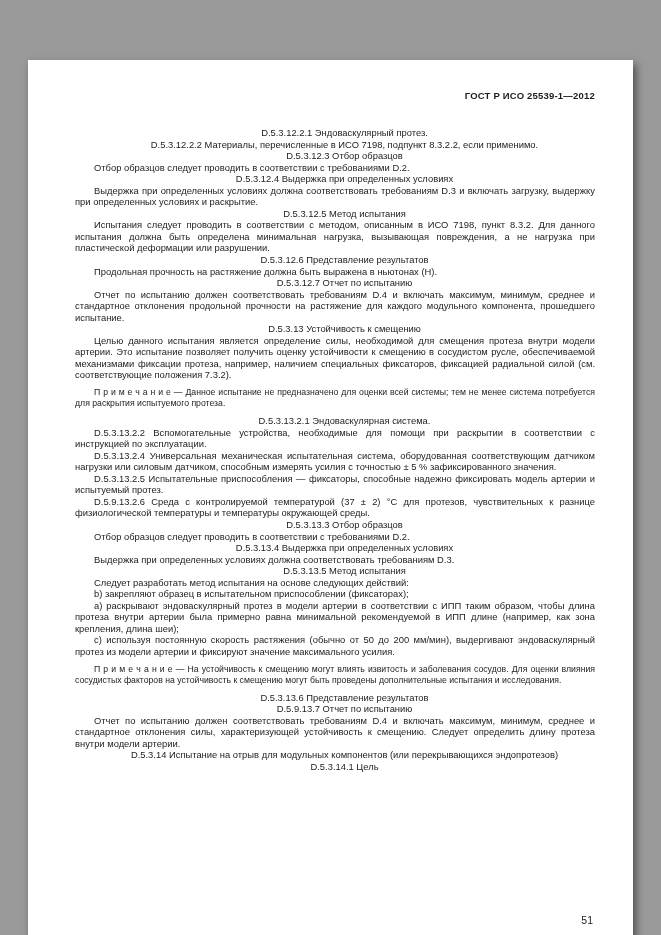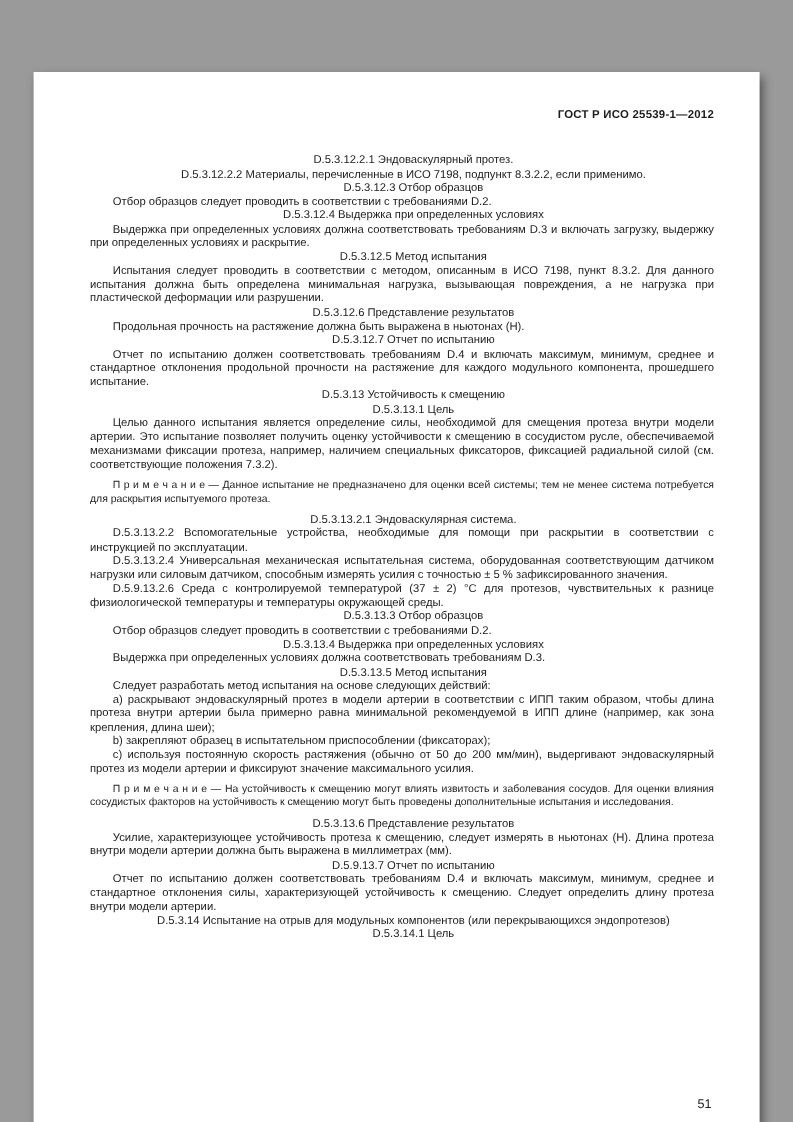--- a/index.html
+++ b/index.html
@@ -69,39 +69,38 @@
         <p class="text">Отбор образцов следует проводить в соответствии с требованиями D.2.</p>
         <p class="heading">D.5.3.12.4 Выдержка при определенных условиях</p>
         <p class="text">Выдержка при определенных условиях должна соответствовать требованиям D.3 и включать загрузку, выдержку при определенных условиях и раскрытие.</p>
         <p class="heading">D.5.3.12.5 Метод испытания</p>
         <p class="text">Испытания следует проводить в соответствии с методом, описанным в ИСО 7198, пункт 8.3.2. Для данного испытания должна быть определена минимальная нагрузка, вызывающая повреждения, а не нагрузка при пластической деформации или разрушении.</p>
         <p class="heading">D.5.3.12.6 Представление результатов</p>
         <p class="text">Продольная прочность на растяжение должна быть выражена в ньютонах (Н).</p>
         <p class="heading">D.5.3.12.7 Отчет по испытанию</p>
         <p class="text">Отчет по испытанию должен соответствовать требованиям D.4 и включать максимум, минимум, среднее и стандартное отклонения продольной прочности на растяжение для каждого модульного компонента, прошедшего испытание.</p>
         <p class="heading">D.5.3.13 Устойчивость к смещению</p>
-        <p class="heading">D.5.3.13.1 Цель</p>
         <p class="text">Целью данного испытания является определение силы, необходимой для смещения протеза внутри модели артерии. Это испытание позволяет получить оценку устойчивости к смещению в сосудистом русле, обеспечиваемой механизмами фиксации протеза, например, наличием специальных фиксаторов, фиксацией радиальной силой (см. соответствующие положения 7.3.2).</p>
         <p class="note">П р и м е ч а н и е — Данное испытание не предназначено для оценки всей системы; тем не менее система потребуется для раскрытия испытуемого протеза.</p>
         <p class="heading">D.5.3.13.2.1 Эндоваскулярная система.</p>
         <p class="text">D.5.3.13.2.2 Вспомогательные устройства, необходимые для помощи при раскрытии в соответствии с инструкцией по эксплуатации.</p>
         <p class="text">D.5.3.13.2.4 Универсальная механическая испытательная система, оборудованная соответствующим датчиком нагрузки или силовым датчиком, способным измерять усилия с точностью ± 5 % зафиксированного значения.</p>
+        <p class="text">D.5.3.13.2.5 Испытательные приспособления — фиксаторы, способные надежно фиксировать модель артерии и испытуемый протез.</p>
         <p class="text">D.5.9.13.2.6 Среда с контролируемой температурой (37 ± 2) °С для протезов, чувствительных к разнице физиологической температуры и температуры окружающей среды.</p>
         <p class="heading">D.5.3.13.3 Отбор образцов</p>
         <p class="text">Отбор образцов следует проводить в соответствии с требованиями D.2.</p>
         <p class="heading">D.5.3.13.4 Выдержка при определенных условиях</p>
         <p class="text">Выдержка при определенных условиях должна соответствовать требованиям D.3.</p>
         <p class="heading">D.5.3.13.5 Метод испытания</p>
         <p class="text">Следует разработать метод испытания на основе следующих действий:</p>
+        <p class="list">b) закрепляют образец в испытательном приспособлении (фиксаторах);</p>
         <p class="list">a) раскрывают эндоваскулярный протез в модели артерии в соответствии с ИПП таким образом, чтобы длина протеза внутри артерии была примерно равна минимальной рекомендуемой в ИПП длине (например, как зона крепления, длина шеи);</p>
-        <p class="list">b) закрепляют образец в испытательном приспособлении (фиксаторах);</p>
         <p class="list">c) используя постоянную скорость растяжения (обычно от 50 до 200 мм/мин), выдергивают эндоваскулярный протез из модели артерии и фиксируют значение максимального усилия.</p>
         <p class="note">П р и м е ч а н и е — На устойчивость к смещению могут влиять извитость и заболевания сосудов. Для оценки влияния сосудистых факторов на устойчивость к смещению могут быть проведены дополнительные испытания и исследования.</p>
         <p class="heading">D.5.3.13.6 Представление результатов</p>
-        <p class="text">Усилие, характеризующее устойчивость протеза к смещению, следует измерять в ньютонах (Н). Длина протеза внутри модели артерии должна быть выражена в миллиметрах (мм).</p>
         <p class="heading">D.5.9.13.7 Отчет по испытанию</p>
         <p class="text">Отчет по испытанию должен соответствовать требованиям D.4 и включать максимум, минимум, среднее и стандартное отклонения силы, характеризующей устойчивость к смещению. Следует определить длину протеза внутри модели артерии.</p>
         <p class="heading">D.5.3.14 Испытание на отрыв для модульных компонентов (или перекрывающихся эндопротезов)</p>
         <p class="heading">D.5.3.14.1 Цель</p>
       </div>
     <div class="page-number">51</div>
   </div>
 </div>
 
 </body></html>

